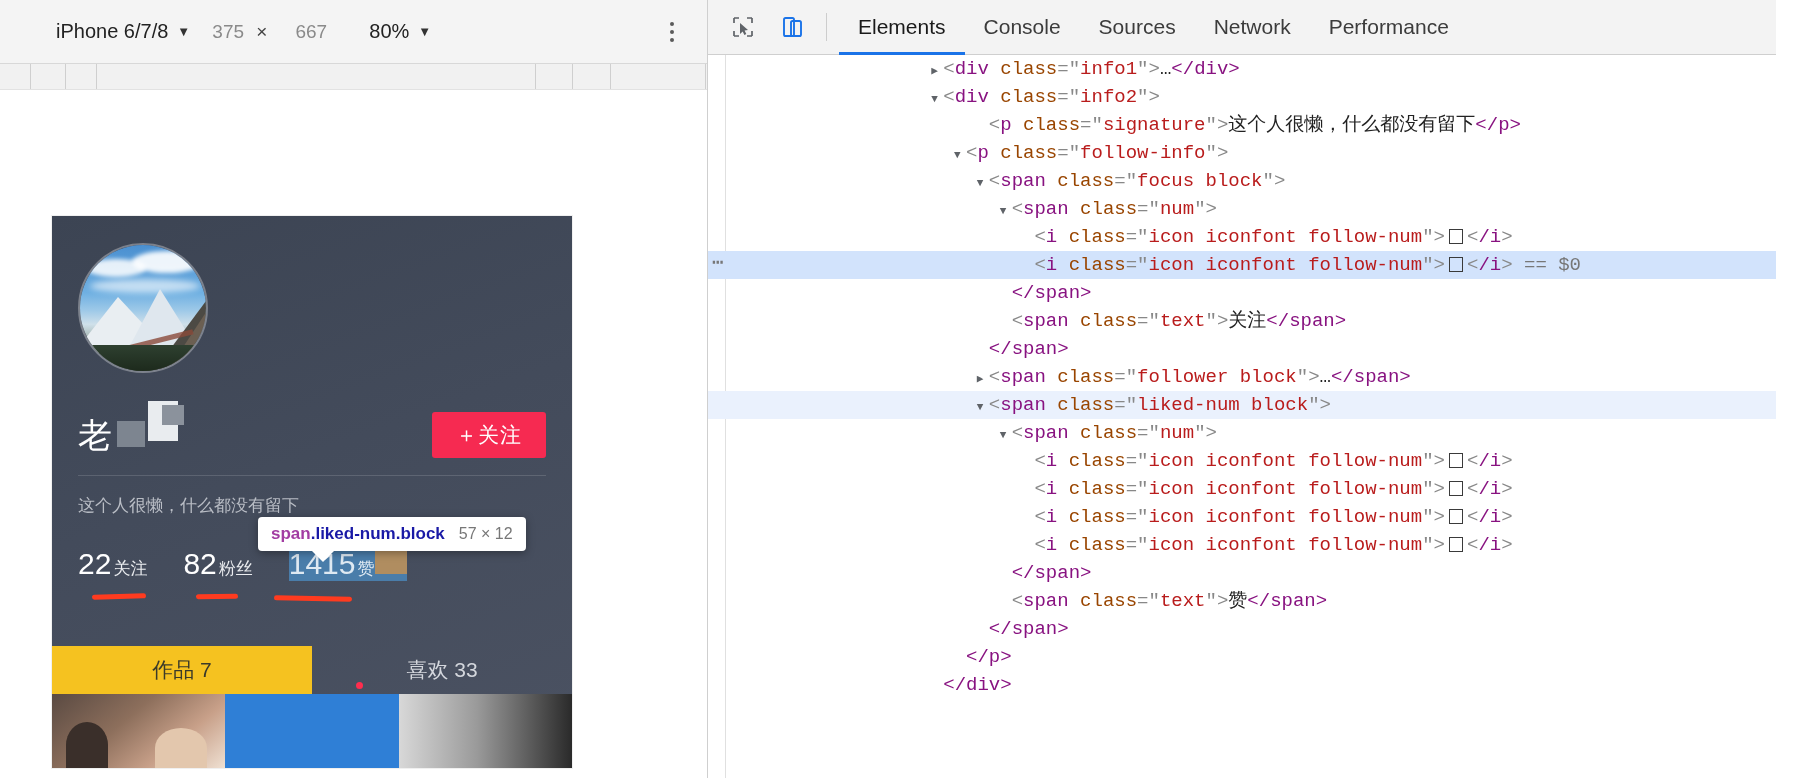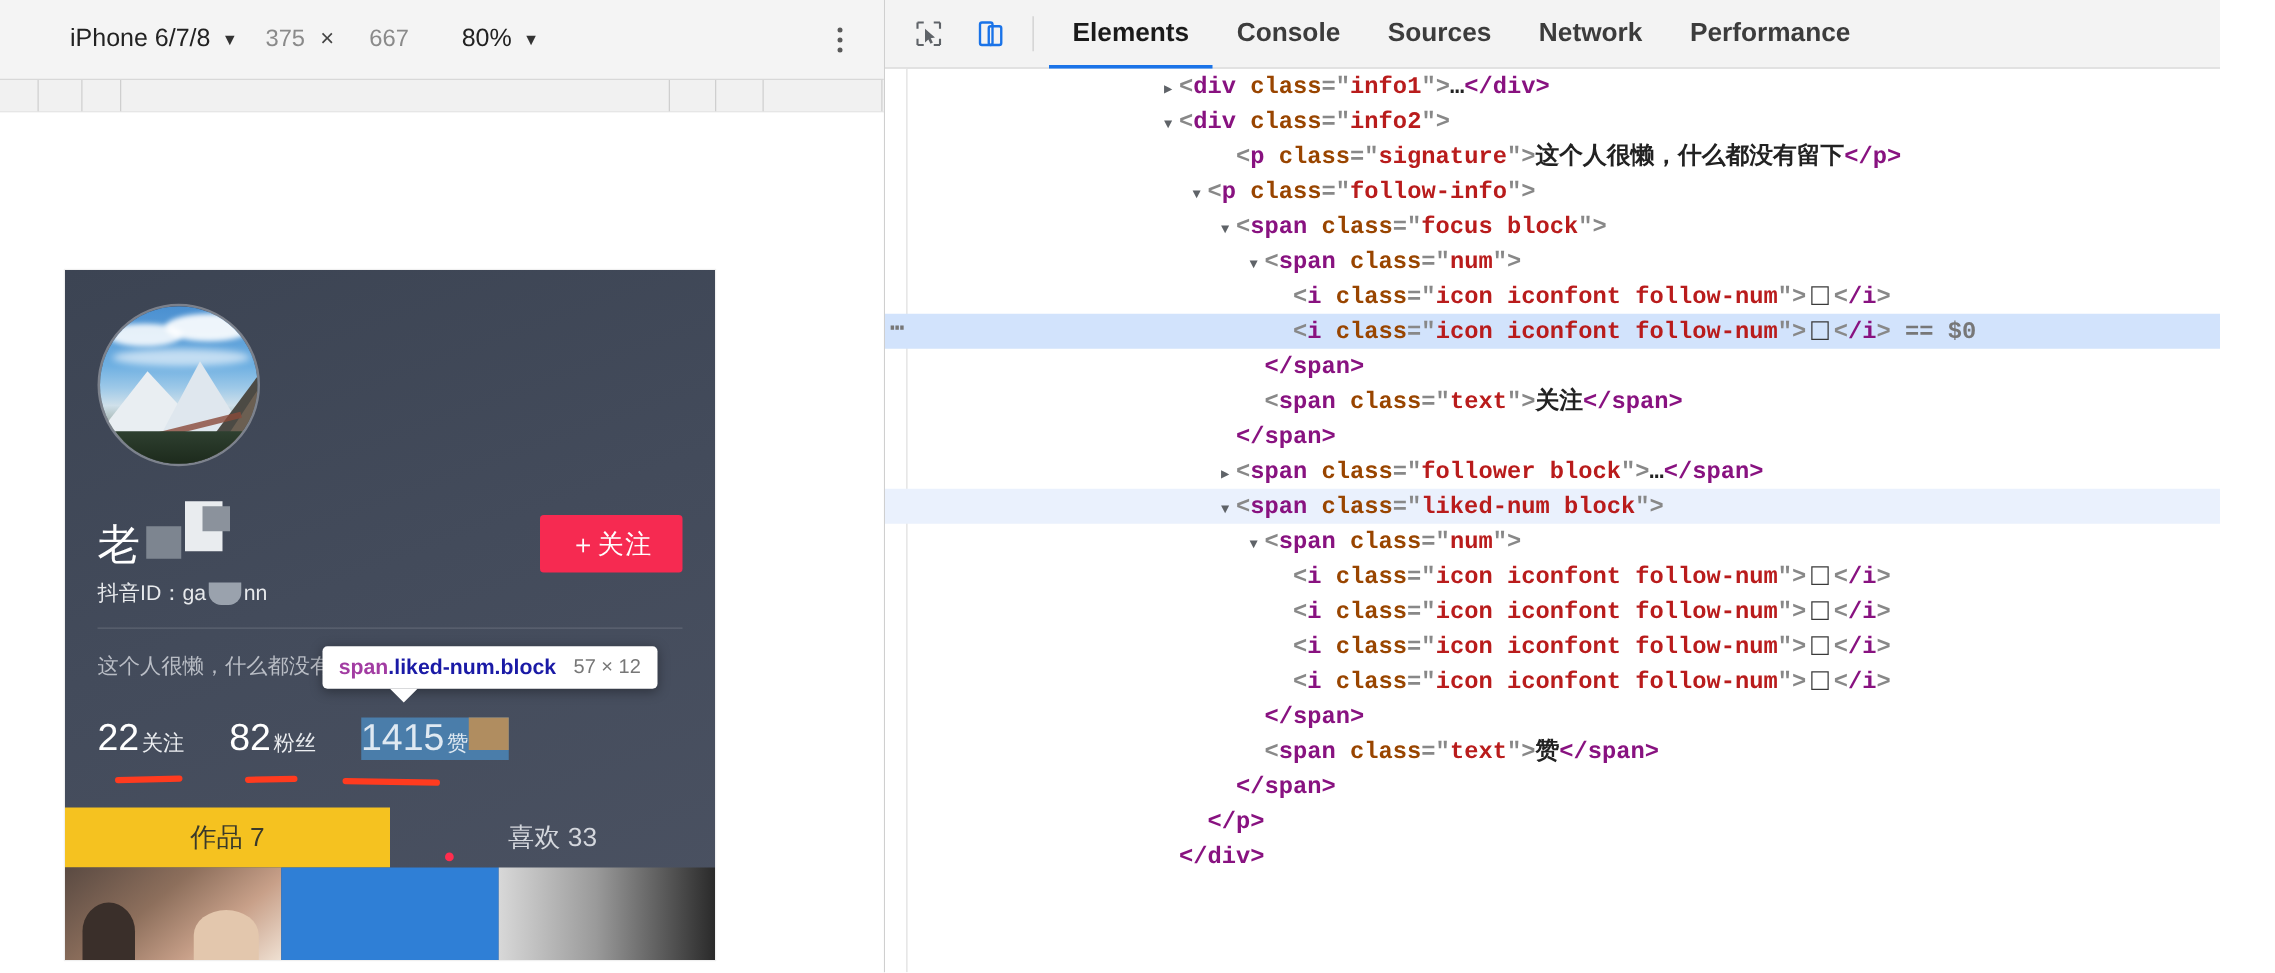--- a/index.html
+++ b/index.html
@@ -146,21 +146,21 @@
   .th1 { background:linear-gradient(140deg,#5a4a42 0%,#8d6f5c 40%,#c8a089 70%,#efe0d2 100%); }
   .th2 { background:#2f7fd6; }
   .th3 { background:linear-gradient(90deg,#d8d8d8 0%,#9a9a9a 45%,#2a2a2a 100%); }
   .th1:after { content:""; position:absolute; left:14px; bottom:0; width:42px; height:46px;
                border-radius:50% 50% 0 0; background:#3a2f2a; }
   .th1:before { content:""; position:absolute; right:18px; bottom:0; width:52px; height:40px;
                 border-radius:50% 50% 0 0; background:#e3c7ad; }
   .dot-red { position:absolute; right:36px; top:-12px; width:7px; height:7px; border-radius:50%; background:#ff2d4e; }
 
   
-  .devtools { flex:1; height:778px; background:#ffffff; position:relative;font-weight:bold; }
+  .devtools { flex:1; height:778px; background:#ffffff; position:relative; }
   .dt-tabbar {
     height:55px; display:flex; align-items:center;
     background:#f3f3f3; border-bottom:1px solid #cfcfcf;
   }
   .dt-iconbtn { width:42px; height:42px; margin-left:8px; display:flex;
                 align-items:center; justify-content:center; border-radius:3px; cursor:pointer; }
   .dt-iconbtn.first { margin-left:14px; }
   .dt-sep { width:1px; height:28px; background:#cdcdcd; margin:0 12px; }
   .dt-tab { padding:0 19px; height:55px; display:flex; align-items:center;
             font-size:21px; color:#3c3c3c; cursor:pointer; white-space:nowrap; }
@@ -244,26 +244,20 @@
             <div class="stripe"></div>
             <div class="forest"></div>
           </div>
 
           <button class="follow-btn">＋关注</button>
 
           <div class="nickname">
             <span>老</span><span class="redact a"></span><span class="redact b"></span><span class="redact c"></span>
           </div>
 
-          <div class="douyin-id">
-            <span>抖音ID：</span>
-            <span>ga</span>
-            <span class="blk"></span>
-            <span>nn</span>
-          </div>
 
           <div class="divider"></div>
 
           <p class="signature">这个人很懒，什么都没有留下</p>
 
           <p class="follow-info">
             <span class="block focus">
               <span class="num">22</span>
               <span class="text">关注</span>
             </span>

